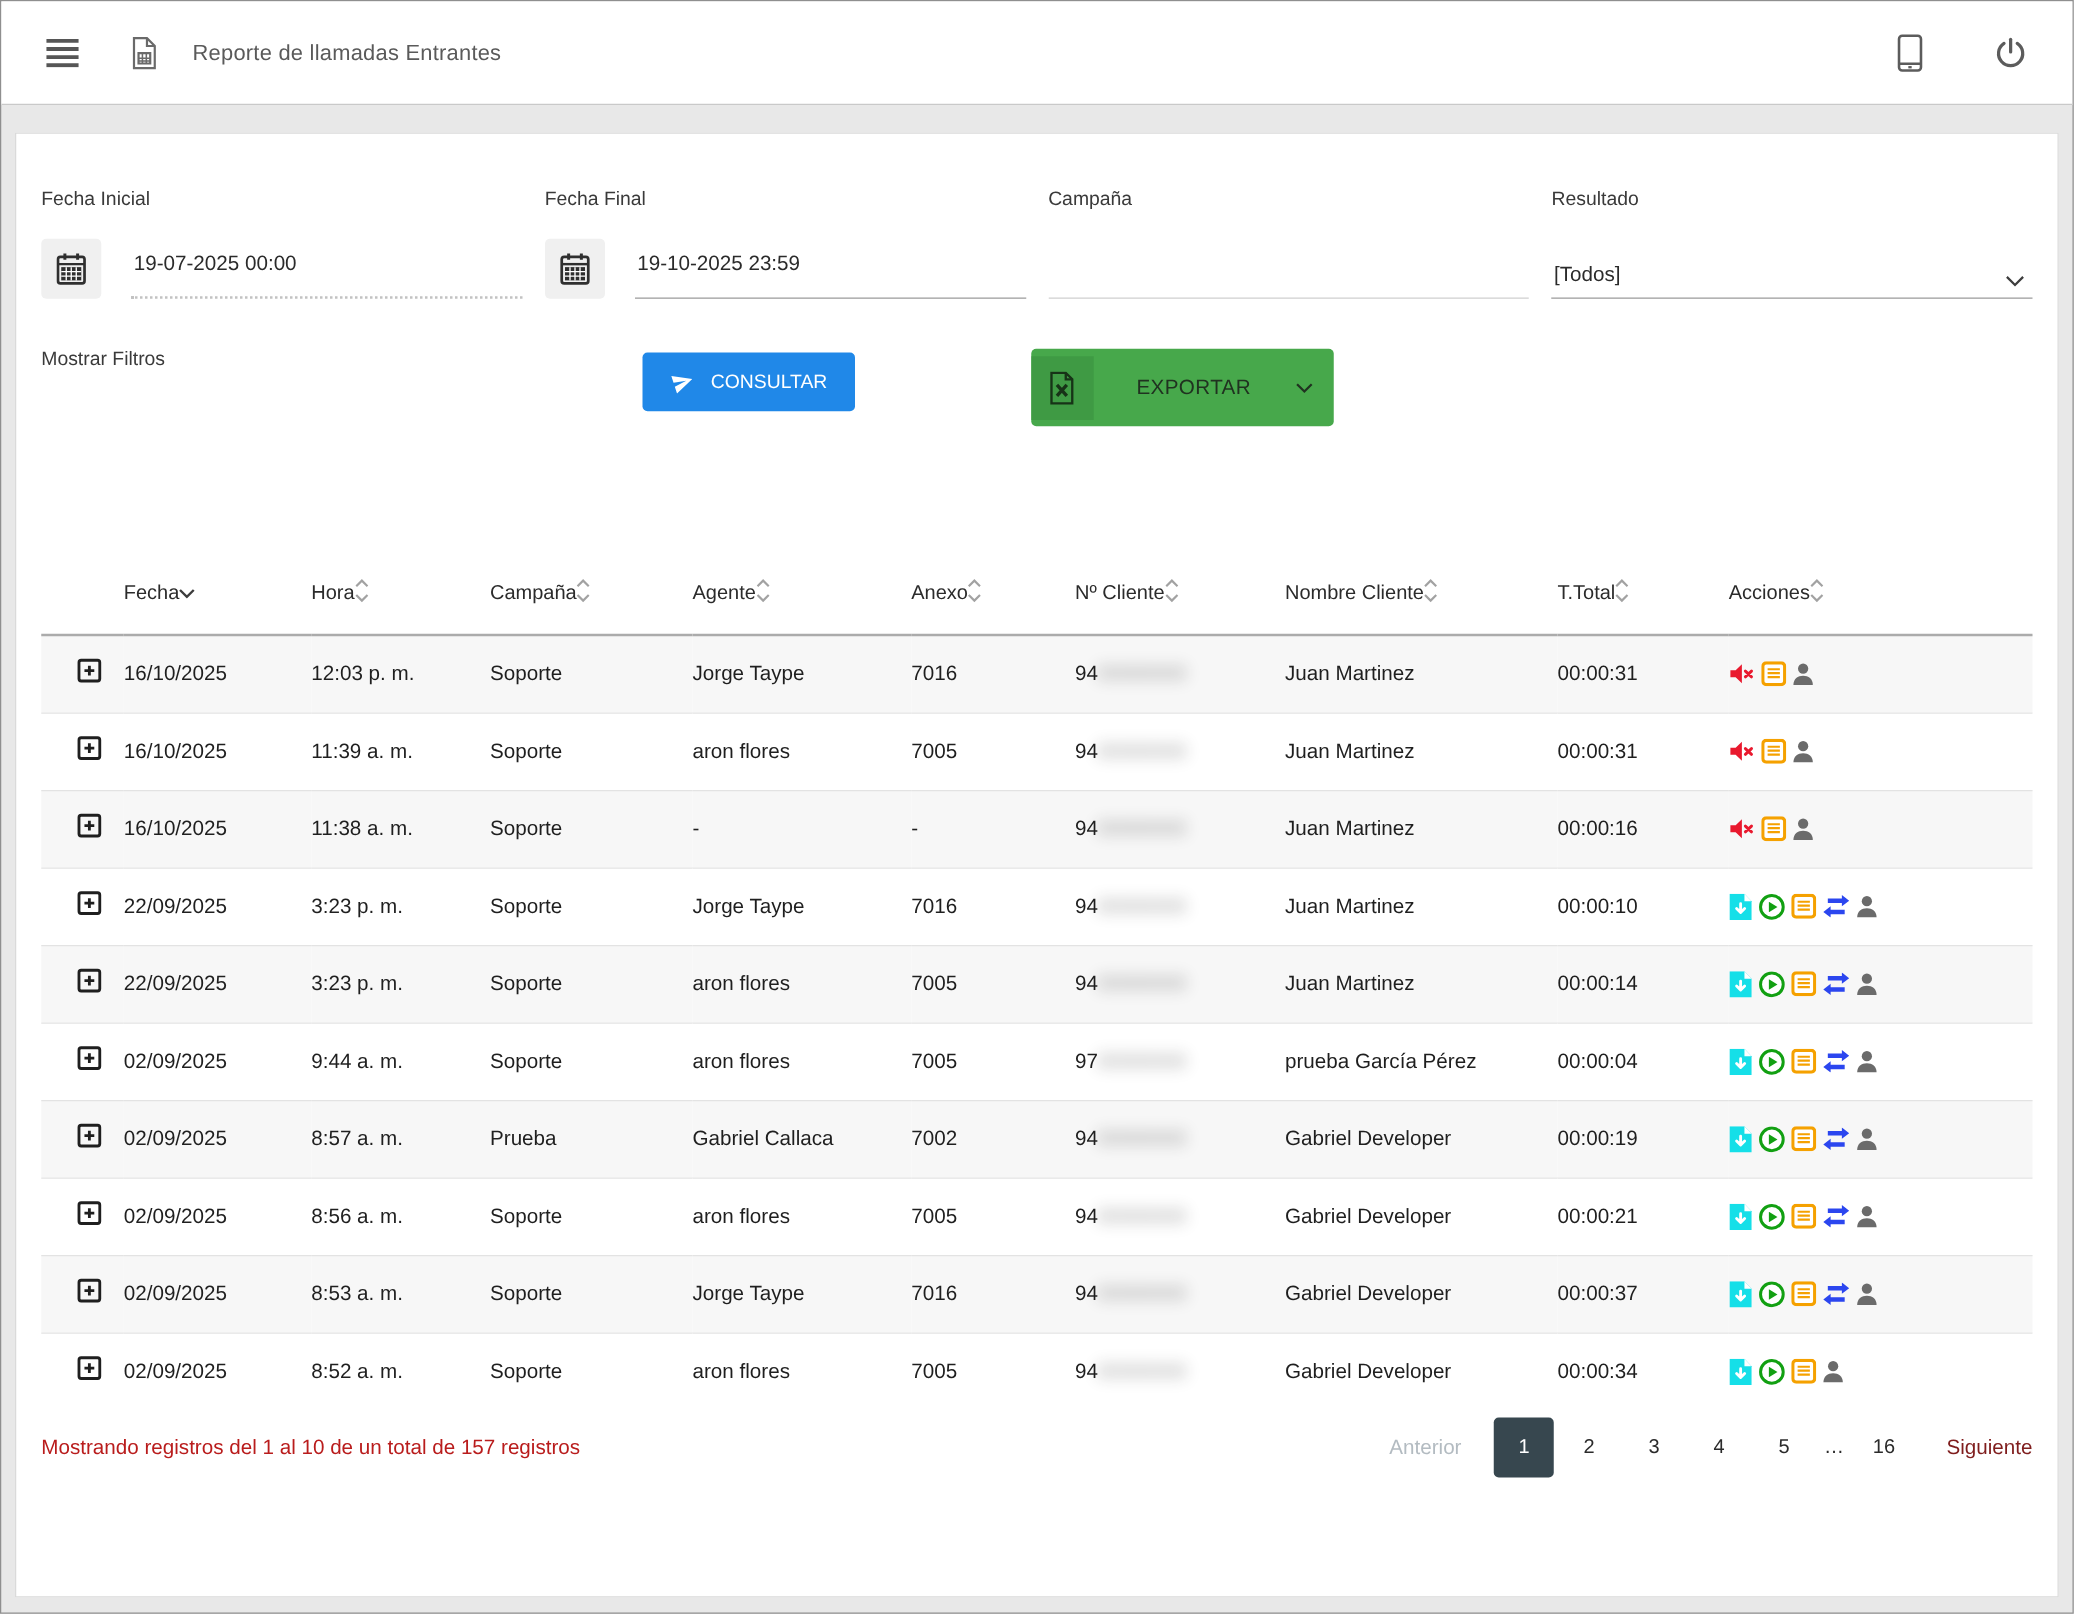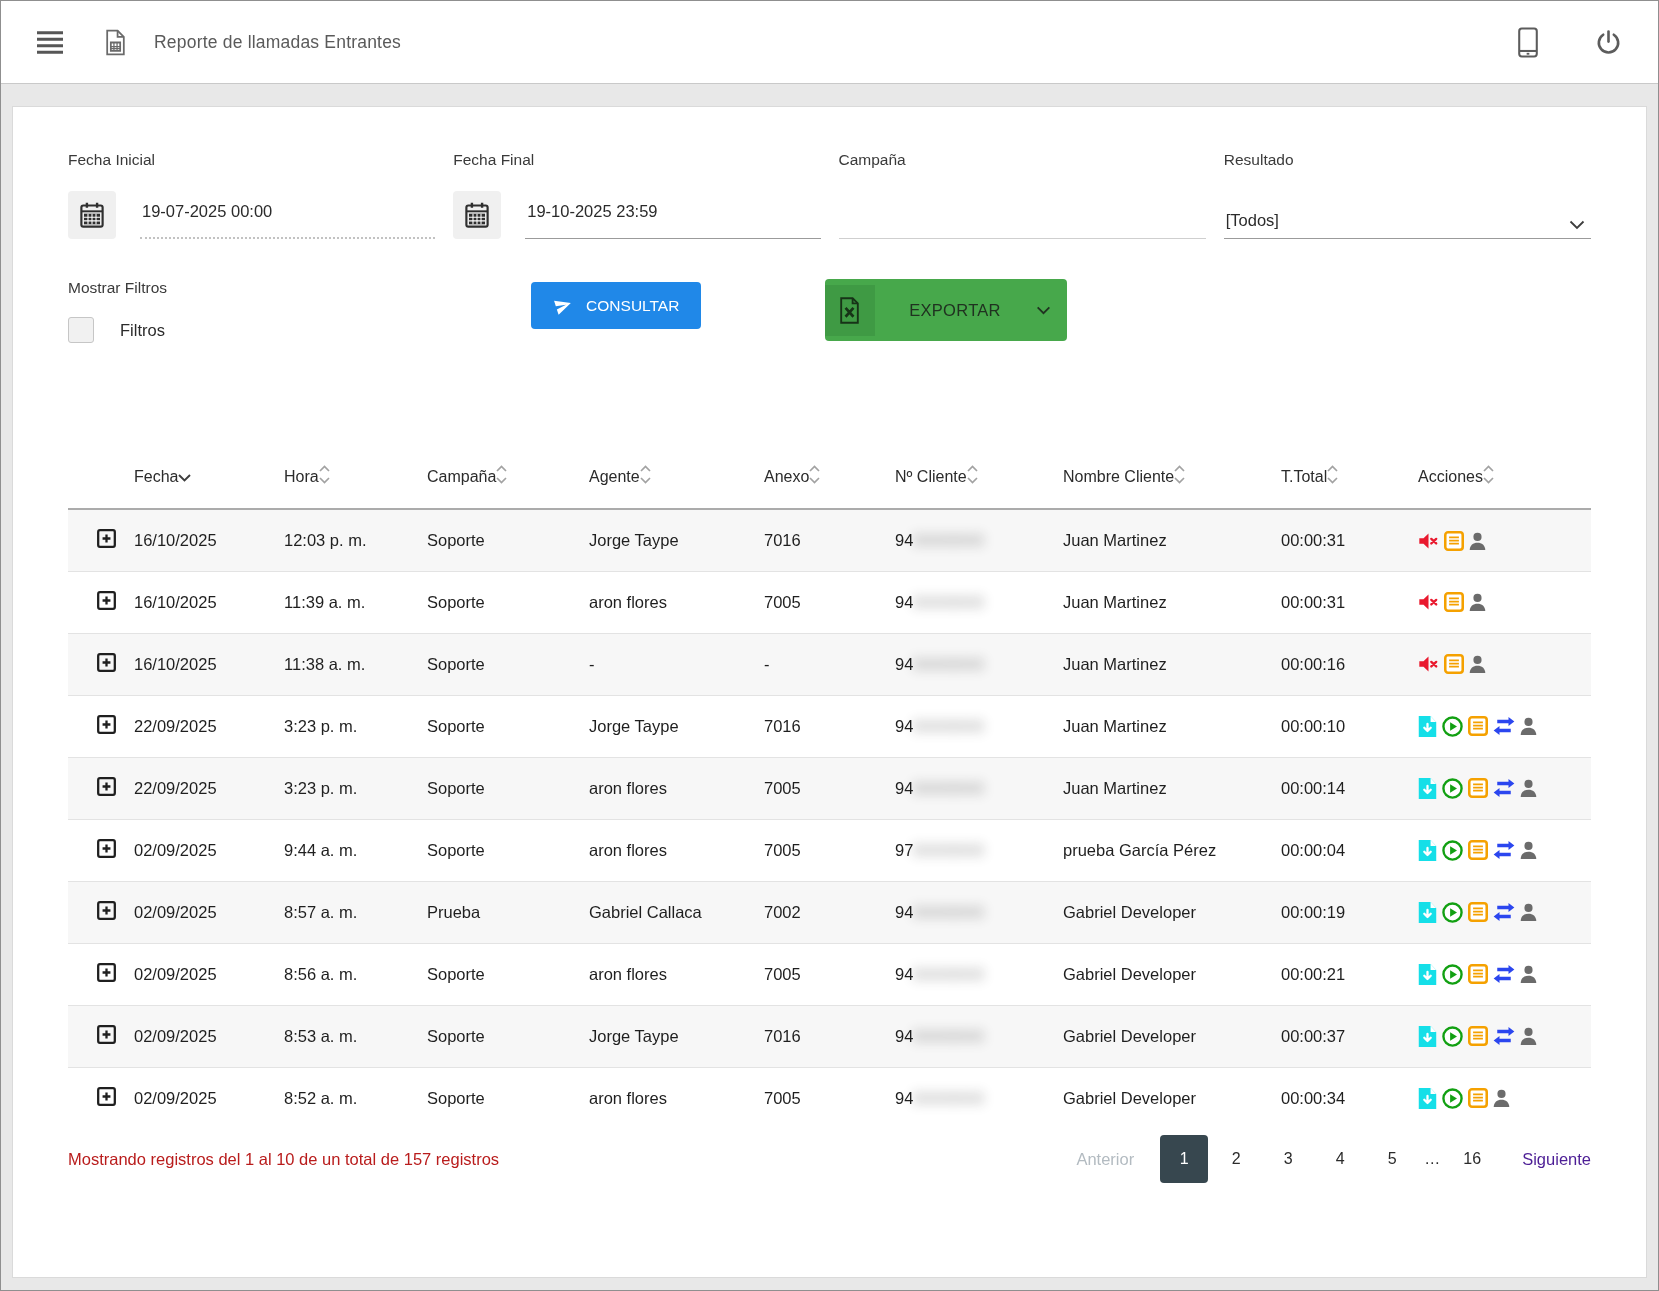--- a/index.html
+++ b/index.html
@@ -18,21 +18,21 @@
   }
   .topbar .menu-btn { display:flex; align-items:center; cursor:pointer; }
   .topbar .report-icon { margin-left:40px; display:flex; align-items:center; }
   .topbar .title { margin-left:26px; font-size:17.5px; color:#5a5a5a; letter-spacing:.2px; }
   .topbar .right { margin-left:auto; display:flex; align-items:center; gap:56px; }
   .topbar .right span { display:flex; align-items:center; cursor:pointer; }
 
   
   .card {
     margin:22px 11px 0; background:#fff; border:1px solid #dadada;
-    min-height:1172px; padding:44px 55px 0;
+    min-height:1172px; padding:44px 20px 0;
   }
 
   
   .filters-grid { display:grid; grid-template-columns:repeat(4,1fr); column-gap:18px; }
   .field-label { font-size:15.5px; color:#3a3a3a; margin-bottom:22px; }
   .control { display:flex; align-items:stretch; height:48px; }
   .cal-btn {
     width:48px; height:48px; background:#f0f0f0; border:none; border-radius:4px;
     display:flex; align-items:center; justify-content:center; cursor:pointer; flex:none;
     margin-right:24px;
@@ -88,21 +88,21 @@
   td.expand-cell { padding-left:28px; }
   .expand-ic { display:inline-flex; cursor:pointer; }
   .blurred { filter:blur(6px); opacity:.5; letter-spacing:1px; }
   td.actions-cell .ic { display:inline-flex; vertical-align:middle; margin-right:5px; cursor:pointer; }
 
   
   .table-footer { display:flex; justify-content:space-between; align-items:center; margin-top:6px; }
   .summary { font-size:16.5px; color:#b91c1c; }
   .pagination { display:flex; align-items:center; }
   .pg-prev { color:#b3bbc1; font-size:16.5px; margin-right:24px; cursor:default; }
-  .pg-next { color:#4c1d95; font-size:16.5px; margin-left:24px; cursor:pointer; }
+  .pg-next { color:#7f1d1d; font-size:16.5px; margin-left:24px; cursor:pointer; }
   .page-btn {
     min-width:48px; height:48px; display:flex; align-items:center; justify-content:center;
     font-size:16px; color:#2b2b2b; cursor:pointer; border-radius:4px; margin:0 2px;
   }
   .page-btn.active { background:#37474f; color:#fff; }
   .page-ellipsis { color:#2b2b2b; font-size:16px; margin:0 6px; }
 </style>
 </head>
 <body>
 
@@ -186,24 +186,20 @@
               <path d="M1.5 1.5L8 8l6.5-6.5"></path>
             </svg>
         </div>
       </div>
     </div>
   </div>
 
   <div class="actions-grid">
     <div>
       <div class="mostrar-label">Mostrar Filtros</div>
-      <div class="chk-row">
-        <span class="checkbox"></span>
-        <label>Filtros</label>
-      </div>
     </div>
     <div>
       <button class="btn-consultar">
         <svg width="21" height="21" viewBox="0 0 24 24" fill="#fff">
             <path d="M3.4 20.4l17.4-8.4L3.4 3.6l-.01 6.53L15 12 3.39 13.87z" transform="rotate(-18 12 12)"></path>
           </svg>
         <span>CONSULTAR</span>
       </button>
     </div>
     <div>

